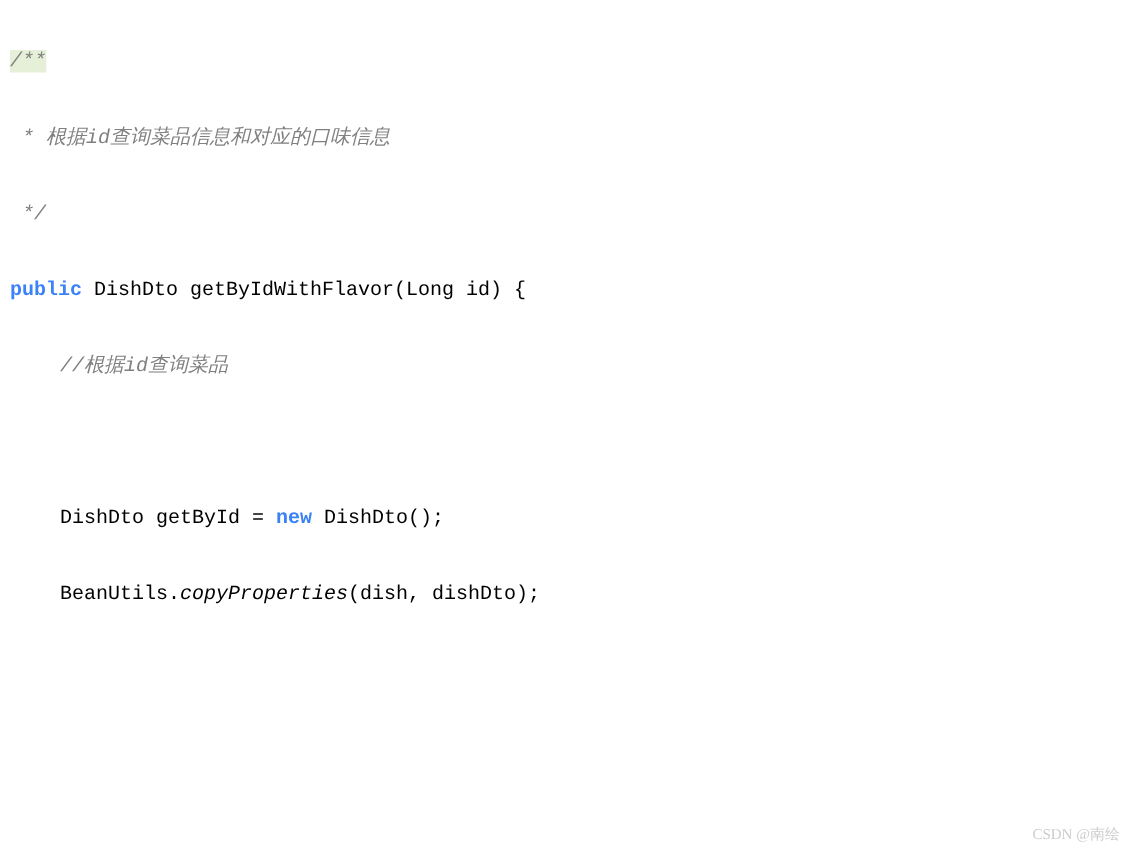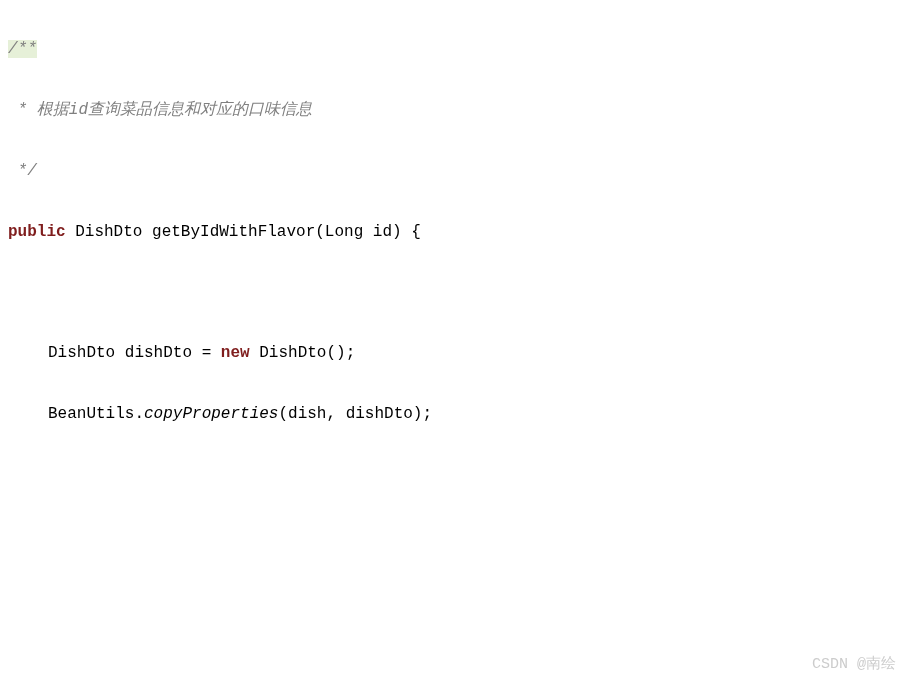--- a/index.html
+++ b/index.html
@@ -23,51 +23,52 @@
       white-space: pre;
     }
     .highlight {
       background-color: #e6f0d8;
     }
     .comment {
       color: #808080;
       font-style: italic;
     }
     .keyword {
-      color: #7f1d1d;
+      color: #3b82f6;
       font-weight: bold;
     }
     .static-method {
       font-style: italic;
       text-align: center;
     }
     .watermark {
       position: absolute;
       bottom: 4px;
       right: 8px;
-      font-size: 15px;
+      font-size: 12px;
       color: #cccccc;
-      font-family: Liberation Mono, monospace;
+      font-family: Liberation Serif, serif;
       font-style: normal;
     }
     .line {
       display: block;
     }
     .indent1 { padding-left: 40px; }
   </style>
 </head>
 <body>
 
 <div class="code-container">
 <span class="line"><span class="highlight comment">/**</span></span>
 <span class="line comment"> * 根据id查询菜品信息和对应的口味信息</span>
 <span class="line comment"> */</span>
 <span class="line"><span class="keyword">public</span><span> DishDto getByIdWithFlavor(Long id) {</span></span>
+<span class="line indent1 comment">//根据id查询菜品</span>
 <span class="line"> </span>
-<span class="line indent1"><span>DishDto dishDto = </span><span class="keyword">new</span><span> DishDto();</span></span>
+<span class="line indent1"><span>DishDto getById = </span><span class="keyword">new</span><span> DishDto();</span></span>
 <span class="line indent1"><span>BeanUtils.</span><span class="static-method">copyProperties</span><span>(dish, dishDto);</span></span>
 <span class="line"> </span>
 
 
 
 
 
 
 
 

